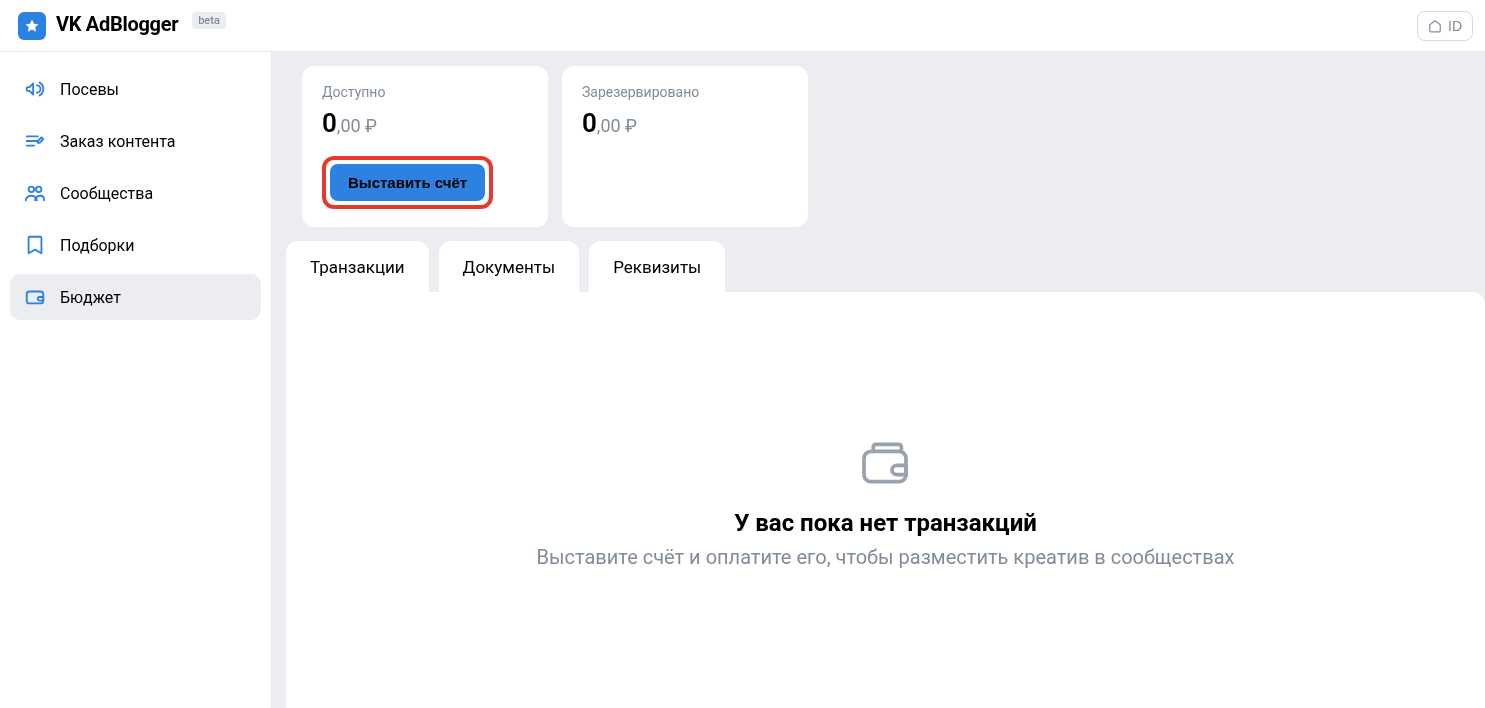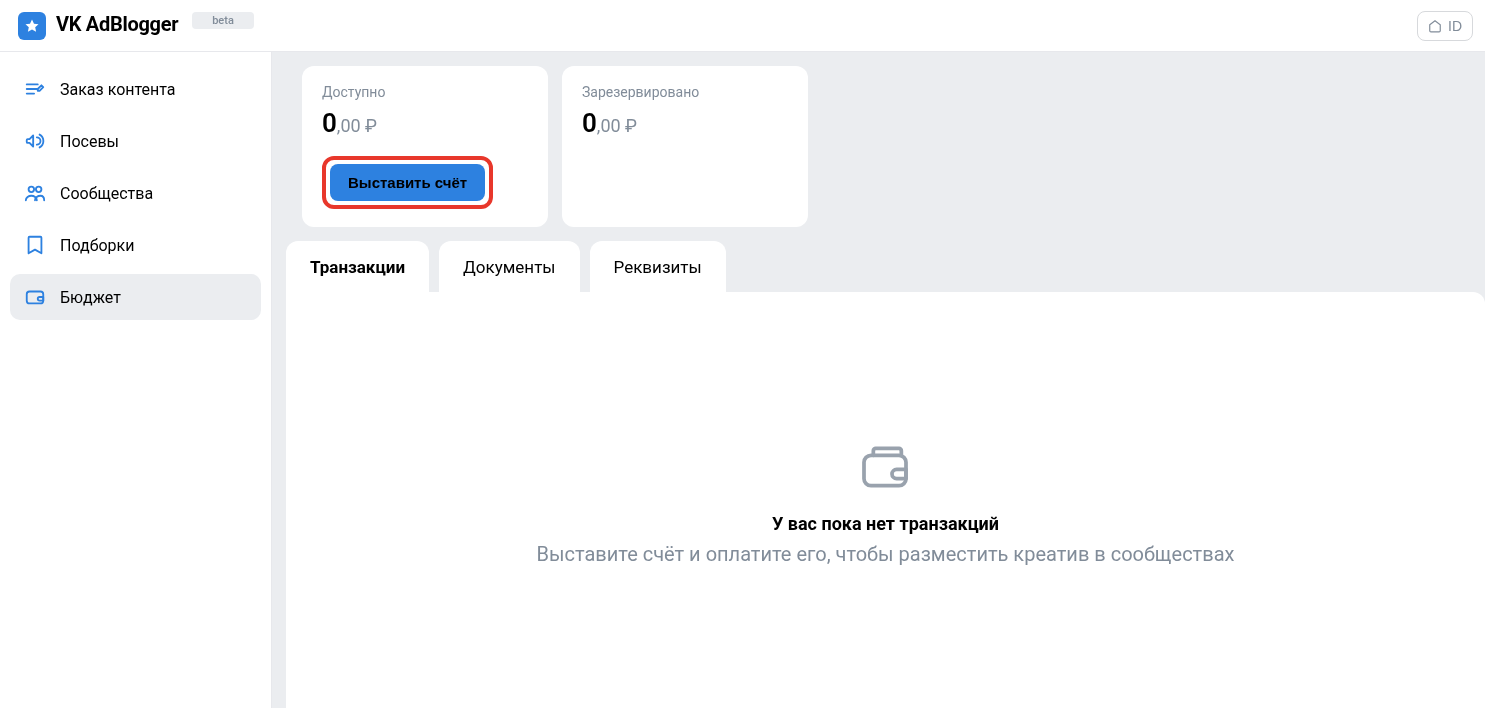--- a/index.html
+++ b/index.html
@@ -39,21 +39,21 @@
     font-weight: 700;
     color: #000;
     letter-spacing: -0.3px;
   }
   .brand-badge {
     font-size: 11px;
     font-weight: 500;
     color: #818c99;
     background: #ebedf0;
     border-radius: 4px;
-    padding: 2px 20px;
+    padding: 2px 6px;
     margin-left: 4px;
   }
   .id-btn {
     display: flex;
     align-items: center;
     gap: 6px;
     border: 1px solid #d7d9dc;
     border-radius: 8px;
     padding: 6px 10px;
     color: #818c99;
@@ -144,39 +144,39 @@
     gap: 10px;
     margin-top: 14px;
   }
   .tab {
     background: #fff;
     border-radius: 12px 12px 0 0;
     padding: 16px 24px;
     font-size: 17px;
     cursor: pointer;
   }
-  .tab.active { font-weight: 700; }
+  .tab.active { font-weight: 400; }
 
   .content-panel {
     background: #fff;
     min-height: 420px;
     border-radius: 0 12px 0 0;
     margin-top: -1px;
     display: flex;
     align-items: center;
     justify-content: center;
   }
 
   .empty {
     text-align: center;
     color: #000;
   }
   .empty-icon { margin-bottom: 14px; color:#99a2ad; }
   .empty-title {
-    font-size: 18px;
+    font-size: 24px;
     font-weight: 700;
     margin-bottom: 8px;
   }
   .empty-sub {
     font-size: 20px;
     color: #818c99;
   }
 </style>
 </head>
 <body>
@@ -198,38 +198,38 @@
     <span>ID</span>
   </button>
 </div>
 
 <div class="layout">
 
   <nav class="sidebar">
     <div class="nav-item">
       <span class="icon">
         <svg width="22" height="22" viewBox="0 0 24 24" fill="none" stroke="#2d81e0" stroke-width="2" stroke-linecap="round" stroke-linejoin="round">
+          <path d="M3 11v2a1 1 0 0 0 1 1h2l4 4V6L6 10H4a1 1 0 0 0-1 1z"></path>
+          <path d="M14 8a4 4 0 0 1 0 8"></path>
+          <path d="M17 5a8 8 0 0 1 0 14"></path>
+        </svg>
+      </span>
+      <span>Посевы</span>
+    </div>
+
+    <div class="nav-item">
+      <span class="icon">
+        <svg width="22" height="22" viewBox="0 0 24 24" fill="none" stroke="#2d81e0" stroke-width="2" stroke-linecap="round" stroke-linejoin="round">
           <path d="M3 7h12"></path>
             <path d="M3 12h12"></path>
             <path d="M3 17h8"></path>
           <path d="M17 14l4-4-2-2-4 4v2h2z"></path>
         </svg>
       </span>
       <span>Заказ контента</span>
-    </div>
-
-    <div class="nav-item">
-      <span class="icon">
-        <svg width="22" height="22" viewBox="0 0 24 24" fill="none" stroke="#2d81e0" stroke-width="2" stroke-linecap="round" stroke-linejoin="round">
-          <path d="M3 11v2a1 1 0 0 0 1 1h2l4 4V6L6 10H4a1 1 0 0 0-1 1z"></path>
-          <path d="M14 8a4 4 0 0 1 0 8"></path>
-          <path d="M17 5a8 8 0 0 1 0 14"></path>
-        </svg>
-      </span>
-      <span>Посевы</span>
     </div>
 
     <div class="nav-item">
       <span class="icon">
         <svg width="22" height="22" viewBox="0 0 24 24" fill="none" stroke="#2d81e0" stroke-width="2" stroke-linecap="round" stroke-linejoin="round">
           <circle cx="8" cy="8" r="3"></circle>
             <circle cx="16" cy="8" r="3"></circle>
           <path d="M2 20c0-3 3-5 6-5s6 2 6 5"></path>
             <path d="M12 20c0-3 3-5 6-5s4 2 4 5"></path>
         </svg>

